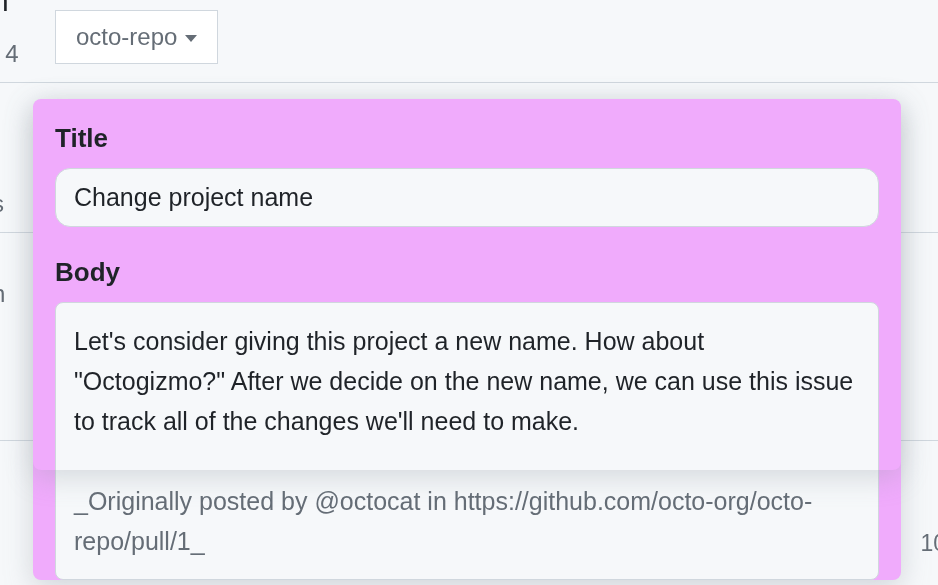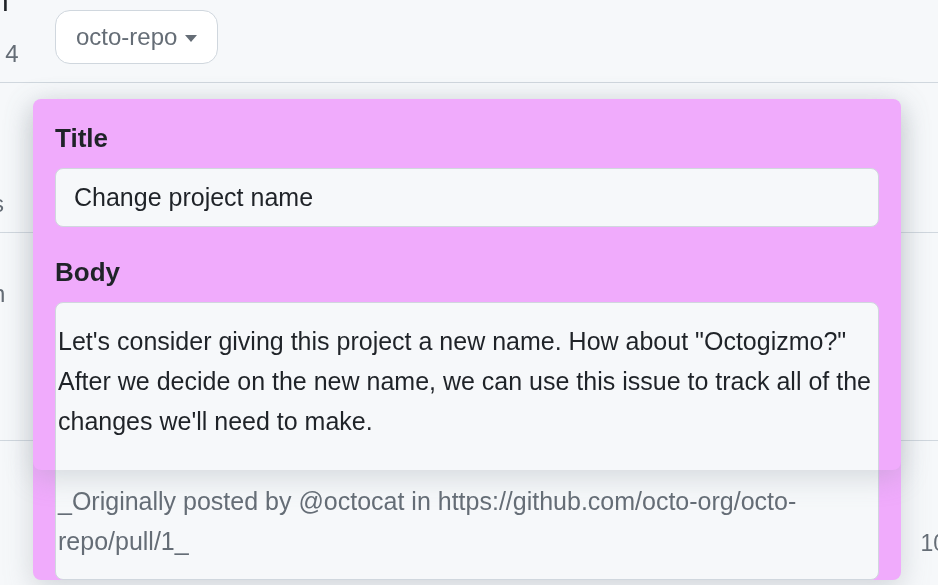--- a/index.html
+++ b/index.html
@@ -49,21 +49,21 @@
     }
     .repo-selector {
       position: absolute;
       top: 10px;
       left: 55px;
       display: inline-flex;
       align-items: center;
       gap: 8px;
       padding: 12px 20px;
       border: 1px solid #d0d7de;
-      border-radius: 15px;
+      border-radius: 0;
       background: #ffffff;
       color: #656d76;
       font-size: 24px;
       font-weight: 400;
       cursor: pointer;
     }
     .repo-selector .caret {
       width: 0;
       height: 0;
       border-left: 6px solid transparent;
@@ -87,30 +87,30 @@
       color: #1f2328;
       margin-bottom: 14px;
     }
     .text-input {
       width: 100%;
       padding: 14px 18px;
       font-size: 25px;
       color: #1f2328;
       background: #f6f8fa;
       border: 1px solid #d0d7de;
-      border-radius: 8px;
+      border-radius: 15px;
       outline: none;
       font-family: inherit;
     }
     .title-group {
       margin-bottom: 30px;
     }
     .textarea-content {
       width: 100%;
-      padding: 18px 2px;
+      padding: 18px 18px;
       font-size: 25px;
       line-height: 1.6;
       color: #1f2328;
       background: #f6f8fa;
       border: 1px solid #d0d7de;
       border-radius: 8px;
       font-family: inherit;
       min-height: 270px;
       cursor: text;
       white-space: pre-wrap;

